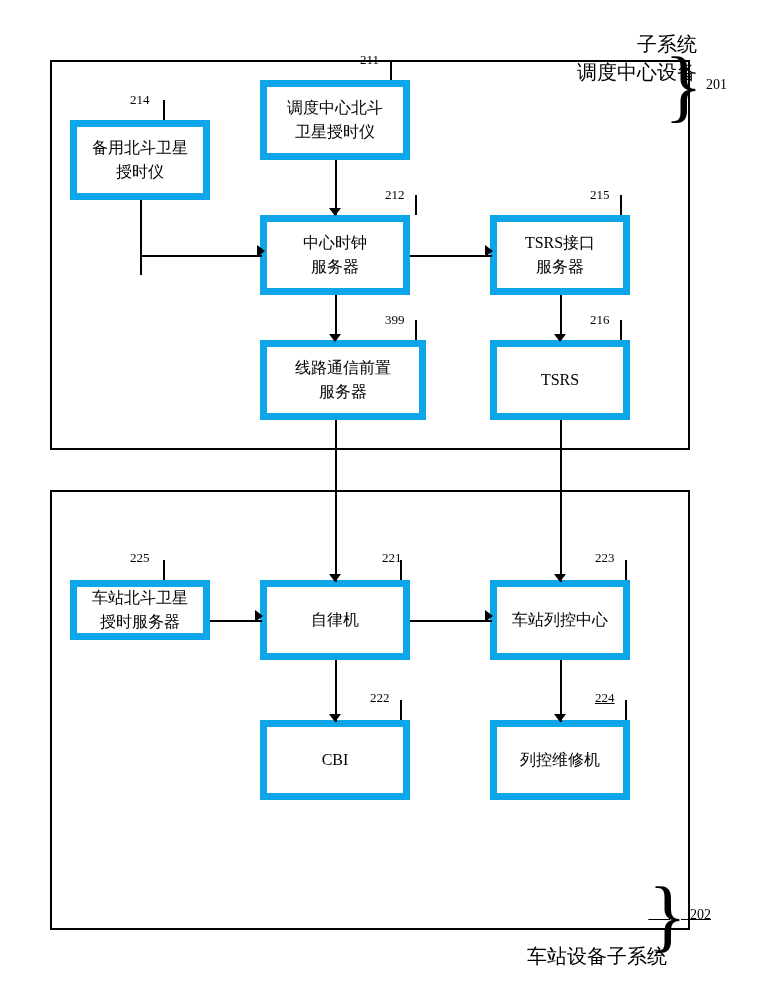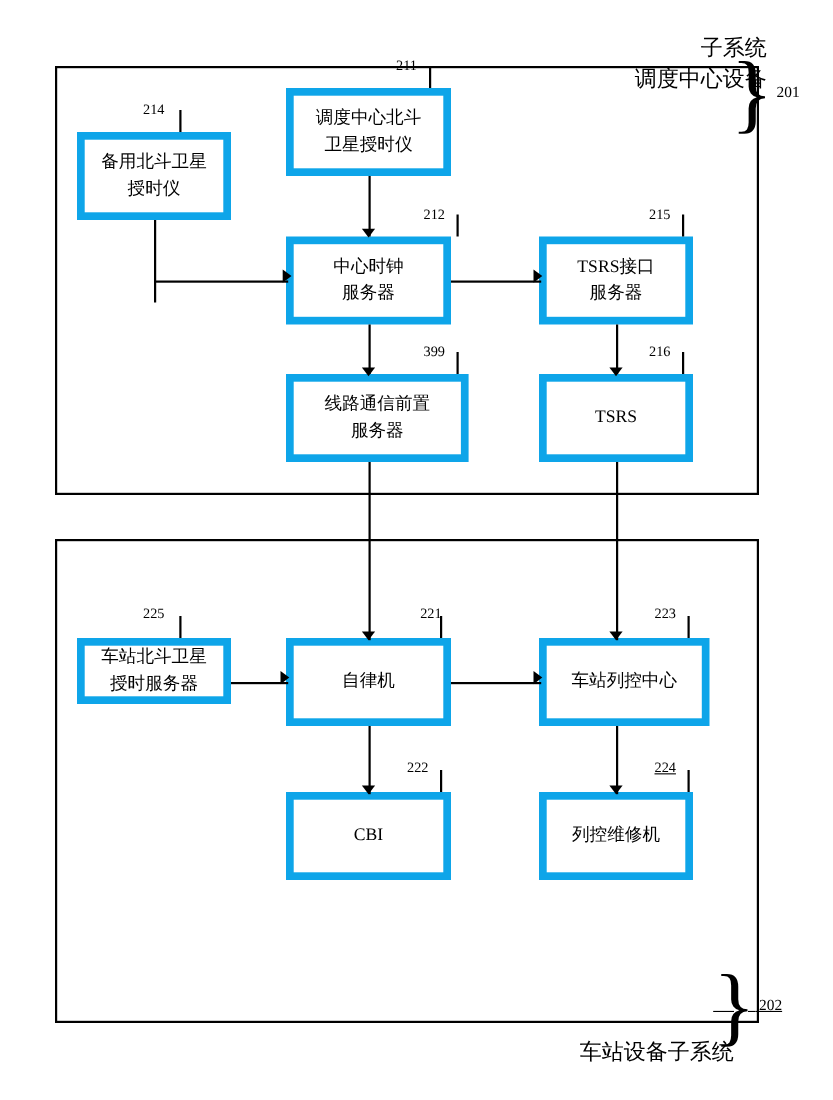--- a/index.html
+++ b/index.html
@@ -196,21 +196,21 @@
 
   <div class="box" style="left:230px; top:560px; width:150px; height:80px;">
     <span style="white-space:pre-line;">自律机</span>
   </div>
 
   <div style="position:absolute; left:340px; top:530px; font-size:13px;margin-left:12px;">
     <span>221</span>
   </div>
   <div class="line-v" style="left:370px; top:540px; height:20px;"></div>
 
-  <div class="box" style="left:460px; top:560px; width:155px; height:80px;">
+  <div class="box" style="left:460px; top:560px; width:140px; height:80px;">
     <span style="white-space:pre-line;">车站列控中心</span>
   </div>
 
   <div style="position:absolute; left:565px; top:530px; font-size:13px;">
     <span>223</span>
   </div>
   <div class="line-v" style="left:595px; top:540px; height:20px;"></div>
 
   <div class="box" style="left:230px; top:700px; width:150px; height:80px;">
     <span style="white-space:pre-line;">CBI</span>

